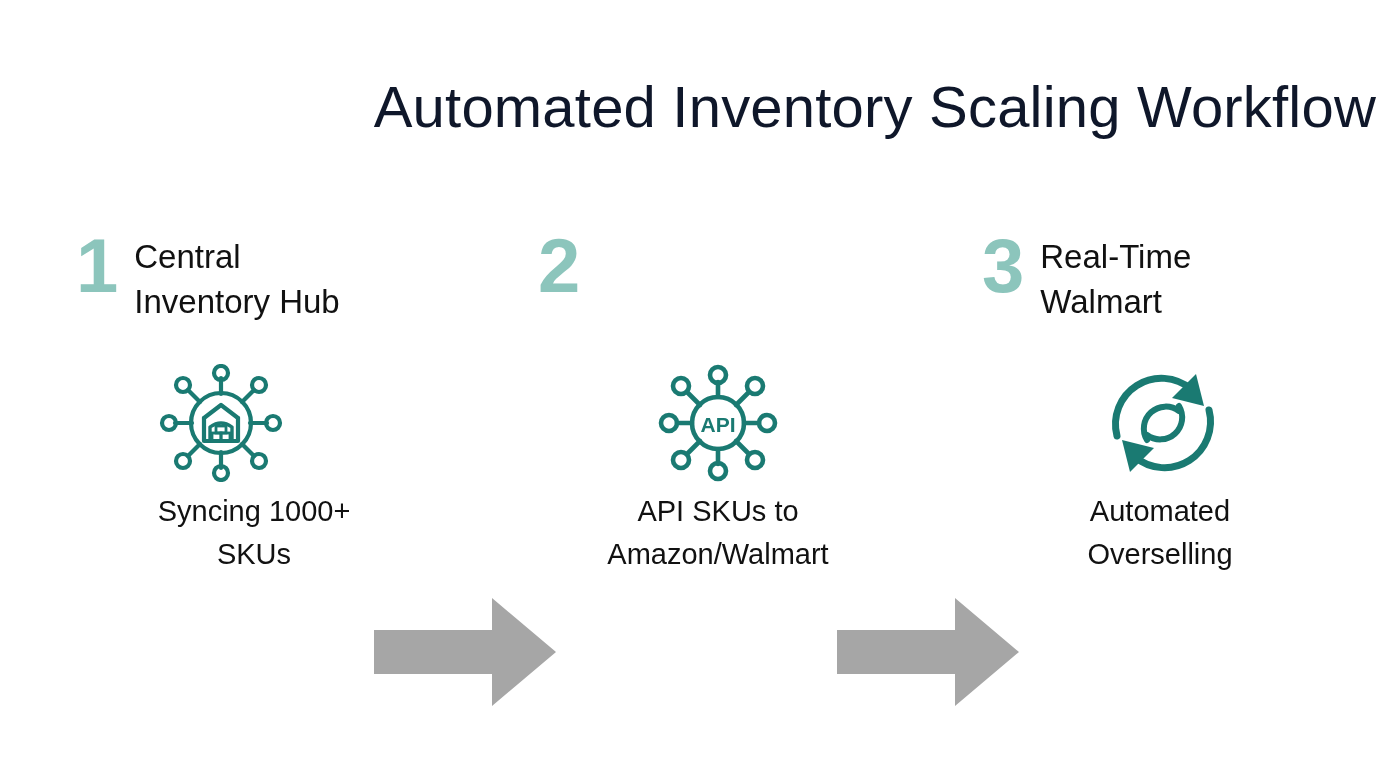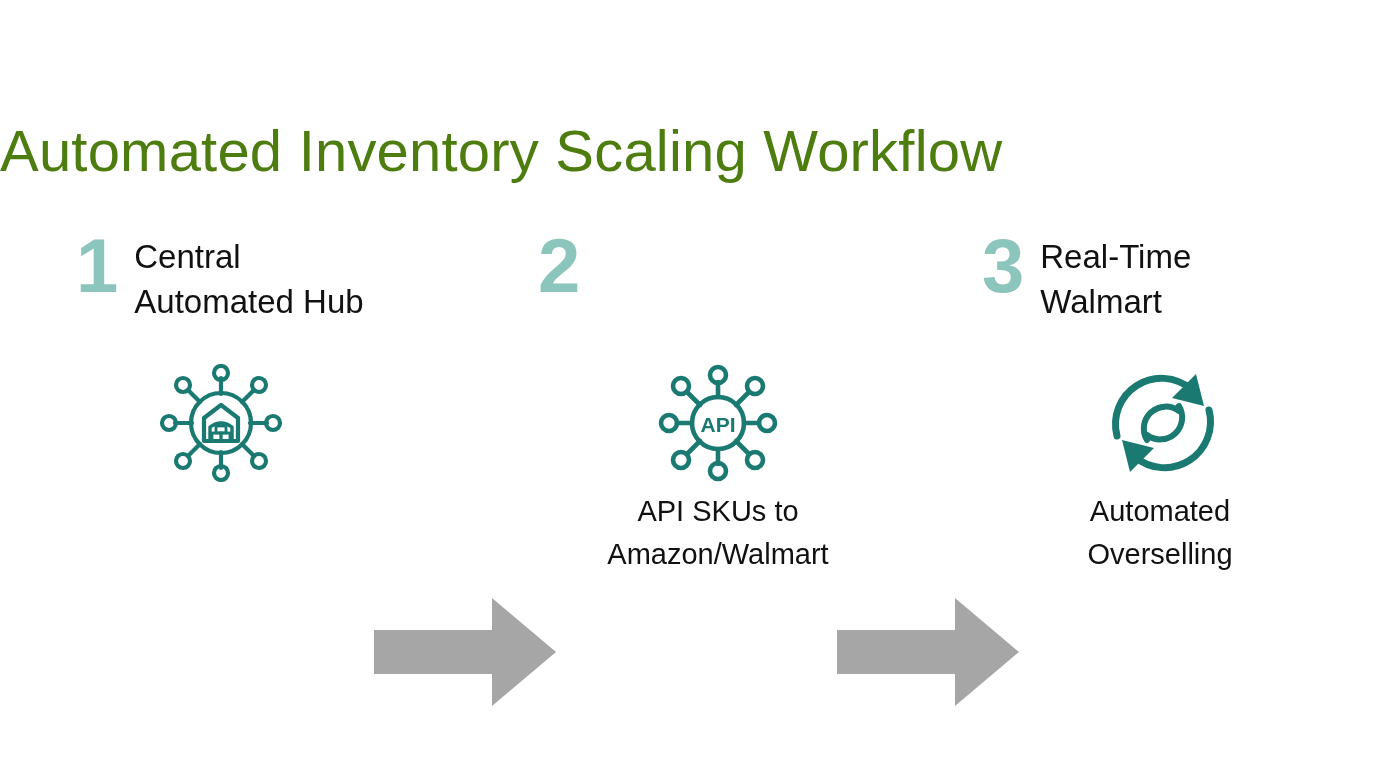--- a/index.html
+++ b/index.html
@@ -20,28 +20,27 @@
     inset: 0;
     background: #ffffff;
   }
 
   
   #slide-title {
     position: absolute;
     left: 0;
     top: 72px;
     width: 1376px;
-    text-align: left;
+    text-align: right;
     font-size: 58px;
     line-height: 70px;
     font-weight: 400;
-    color: #4d7c0f;
+    color: #0f172a;
     letter-spacing: 0.2px;
     white-space: nowrap;
-    margin-top: 44px;
   }
 
   
   #steps {
     position: absolute;
     left: 0;
     top: 228px;
     width: 1376px;
     height: 360px;
   }
@@ -128,21 +127,21 @@
 <div id="slide">
 
   <div id="slide-title">Automated Inventory Scaling Workflow</div>
 
   <div id="steps">
 
     <div class="step step-1">
       <div class="step-head">
         <div class="step-number">1</div>
         <div class="step-heading">Central
-Automated Hub</div>
+Inventory Hub</div>
       </div>
 
       <div class="step-icon">
         <svg width="130" height="118" viewBox="0 0 130 118" fill="none" xmlns="http://www.w3.org/2000/svg">
           <g stroke="#1A7A72" stroke-width="4.2" fill="none" stroke-linecap="round">
 
             <line x1="65" y1="30" x2="65" y2="14"></line>
             <line x1="65" y1="88" x2="65" y2="104"></line>
             <line x1="36" y1="59" x2="19" y2="59"></line>
             <line x1="94" y1="59" x2="111" y2="59"></line>
@@ -168,20 +167,22 @@
 
             <path d="M54 77 L54 63 Q65 55 76 63 L76 77" stroke-width="3.4" stroke-linejoin="round"></path>
 
             <rect x="60" y="62" width="10" height="7" stroke-width="2.8"></rect>
             <rect x="56" y="69" width="9" height="8" stroke-width="2.8"></rect>
             <rect x="65" y="69" width="9" height="8" stroke-width="2.8"></rect>
           </g>
         </svg>
       </div>
 
+      <div class="step-caption">Syncing 1000+
+SKUs</div>
     </div>
 
     <div class="arrow arrow-1">
       <svg width="182" height="112" viewBox="0 0 182 112" xmlns="http://www.w3.org/2000/svg">
         <polygon points="0,34 118,34 118,2 182,56 118,110 118,78 0,78" fill="#A6A6A6"></polygon>
       </svg>
     </div>
 
     <div class="step step-2">
       <div class="step-head">

